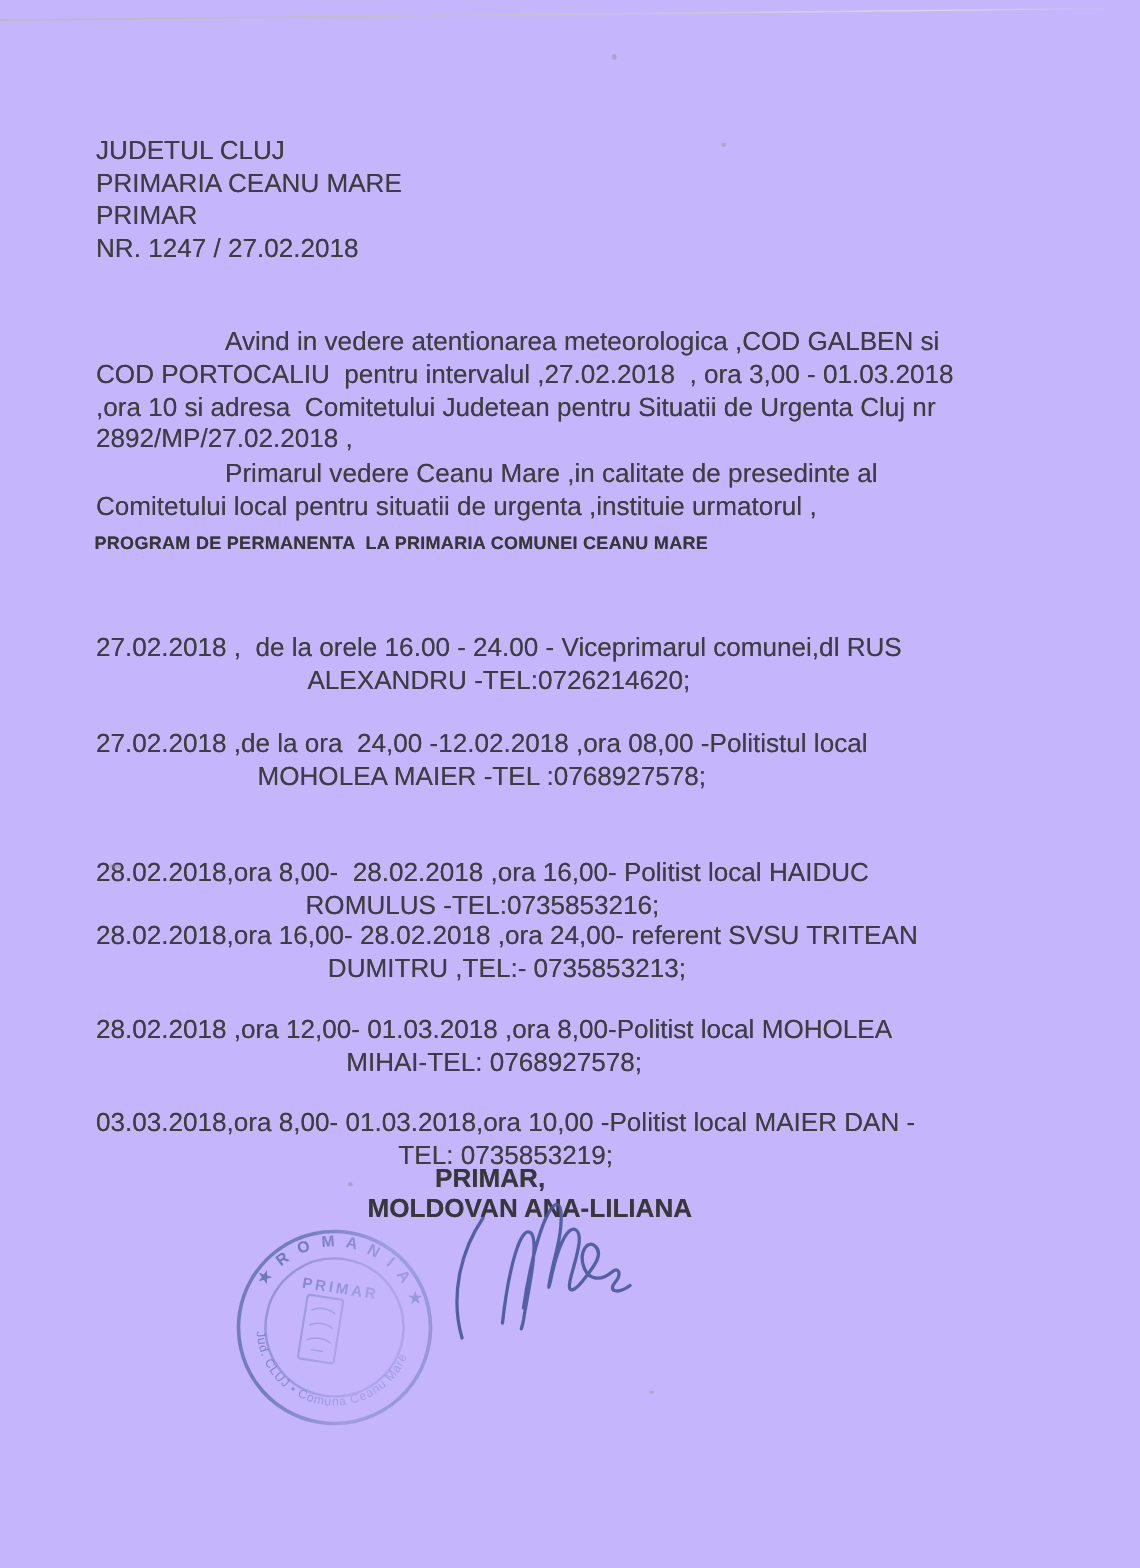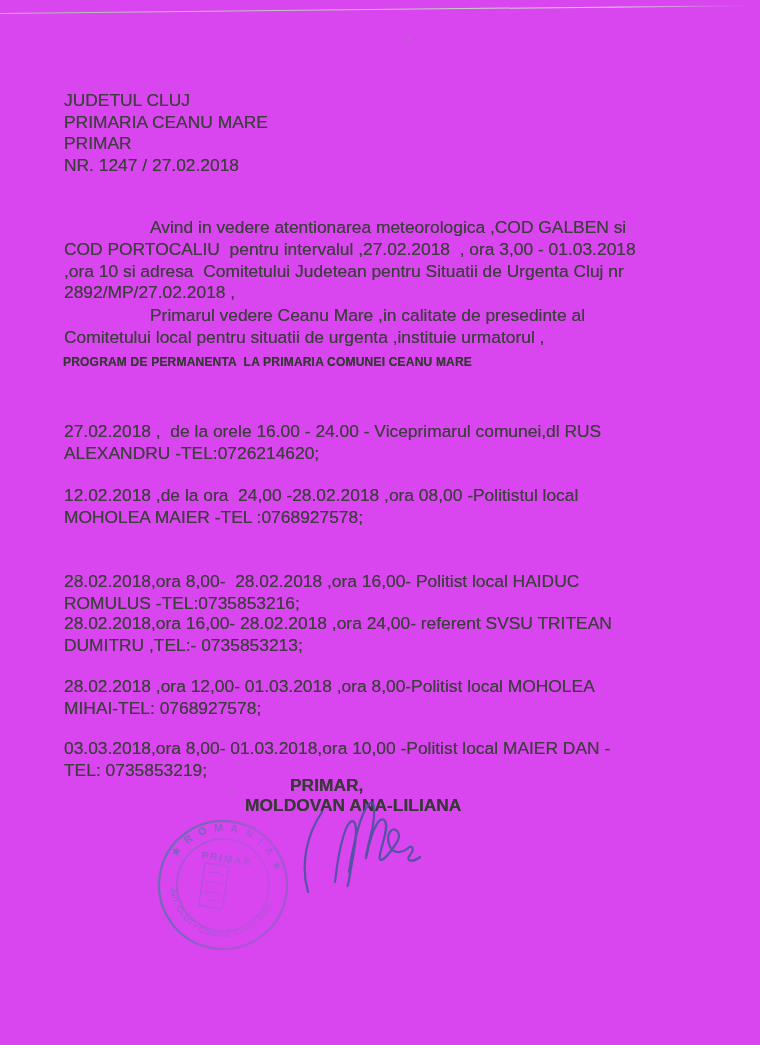--- a/index.html
+++ b/index.html
@@ -1,19 +1,19 @@
 <!DOCTYPE html>
 <html><head>
 <meta charset="utf-8">
 <style>
   html,body{margin:0;padding:0;background:#ffffff;}
   .page{
     position:relative;
     width:760px;height:1045px;
-    background:#d946ef;
+    background:#c4b5fd;
     overflow:hidden;
     font-family:"Liberation Sans", sans-serif;
     color:#3e3e3e;
     font-size:17.4px;
   }
   .ln{white-space:pre;line-height:21.8px;}
   .abs{position:absolute;}
   .scan-line{
     position:absolute;top:13px;left:-4px;width:752px;height:1.4px;
     background:linear-gradient(to right,#b9b9b9 0%,#c6c6c6 55%,#d8d8d8 82%,rgba(220,220,220,0) 100%);
@@ -24,21 +24,21 @@
   .para{left:64px;width:600px;}
   .para .first{padding-left:86px;}
   .intro{top:217px;}
   .decision{top:305px;}
   .heading{
     top:355px;left:63px;
     font-weight:bold;color:#373737;
     white-space:pre;font-size:12px;
     letter-spacing:0.2px;
   }
-  .entry{left:64px;}
+  .entry{left:64px;text-align:center;}
   .entry .ln{line-height:22px;}
   .sig-title{top:775px;left:290px;font-weight:bold;color:#383838;white-space:pre;text-align:right;}
   .sig-name{top:795px;left:245px;font-weight:bold;color:#383838;white-space:pre;}
   .stamp-svg{
     position:absolute;left:148px;top:810px;width:150px;height:150px;
     -webkit-mask-image:linear-gradient(105deg,rgba(0,0,0,.95) 30%,rgba(0,0,0,.40) 62%,rgba(0,0,0,.55) 92%);
     mask-image:linear-gradient(105deg,rgba(0,0,0,.95) 30%,rgba(0,0,0,.40) 62%,rgba(0,0,0,.55) 92%);
   }
   .sign-svg{position:absolute;left:285px;top:780px;width:140px;height:125px;}
   .speck{position:absolute;background:#8d8d8d;opacity:.42;border-radius:50%;}
@@ -70,21 +70,21 @@
     <div class="ln">Comitetului local pentru situatii de urgenta ,instituie urmatorul ,</div>
   </div>
 
   <div class="abs heading txt">PROGRAM DE PERMANENTA  LA PRIMARIA COMUNEI CEANU MARE</div>
 
   <div class="abs entry txt" style="top:420px">
     <div class="ln">27.02.2018 ,  de la orele 16.00 - 24.00 - Viceprimarul comunei,dl RUS</div>
     <div class="ln">ALEXANDRU -TEL:0726214620;</div>
   </div>
   <div class="abs entry txt" style="top:484px">
-    <div class="ln">12.02.2018 ,de la ora  24,00 -28.02.2018 ,ora 08,00 -Politistul local</div>
+    <div class="ln">27.02.2018 ,de la ora  24,00 -12.02.2018 ,ora 08,00 -Politistul local</div>
     <div class="ln">MOHOLEA MAIER -TEL :0768927578;</div>
   </div>
   <div class="abs entry txt" style="top:570px">
     <div class="ln">28.02.2018,ora 8,00-  28.02.2018 ,ora 16,00- Politist local HAIDUC</div>
     <div class="ln">ROMULUS -TEL:0735853216;</div>
   </div>
   <div class="abs entry txt" style="top:612px">
     <div class="ln">28.02.2018,ora 16,00- 28.02.2018 ,ora 24,00- referent SVSU TRITEAN</div>
     <div class="ln">DUMITRU ,TEL:- 0735853213;</div>
   </div>

